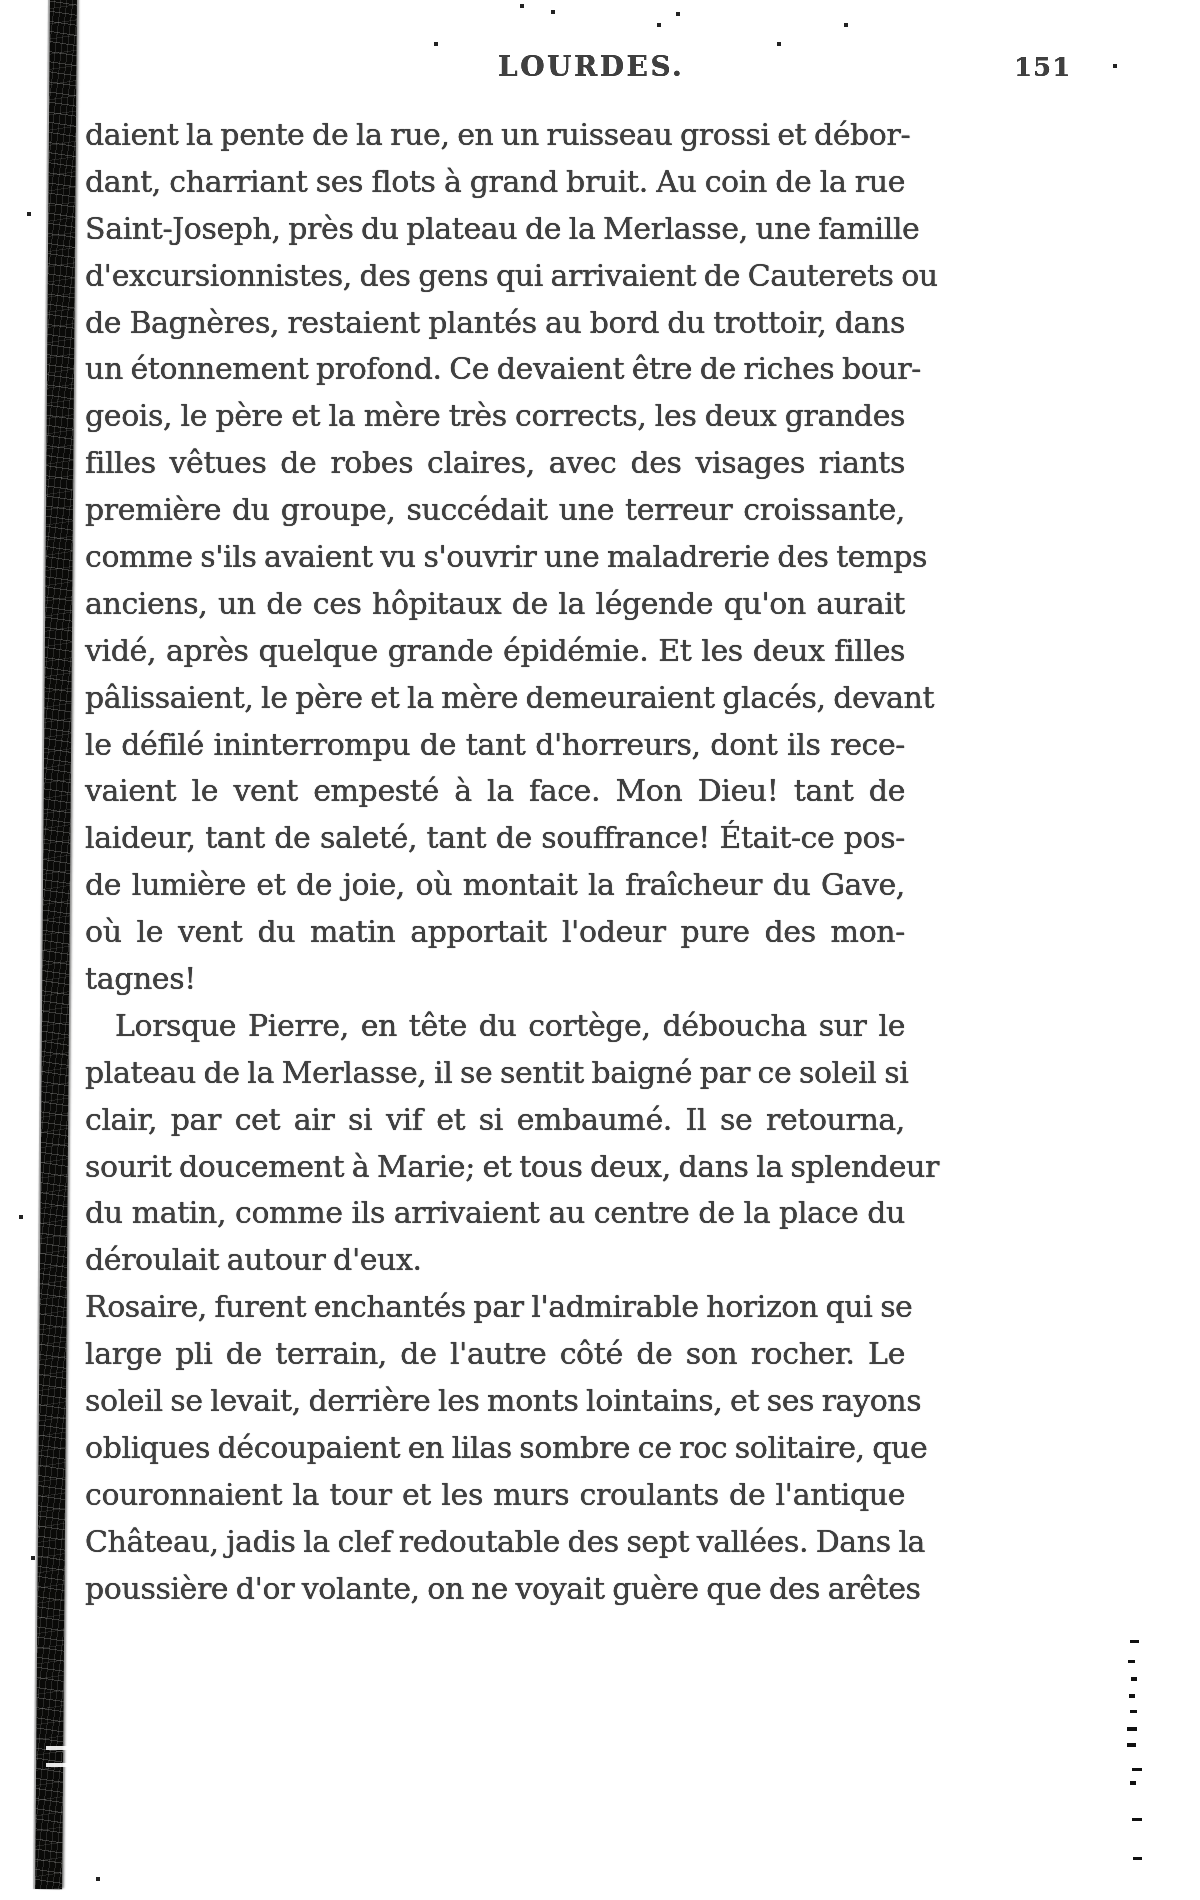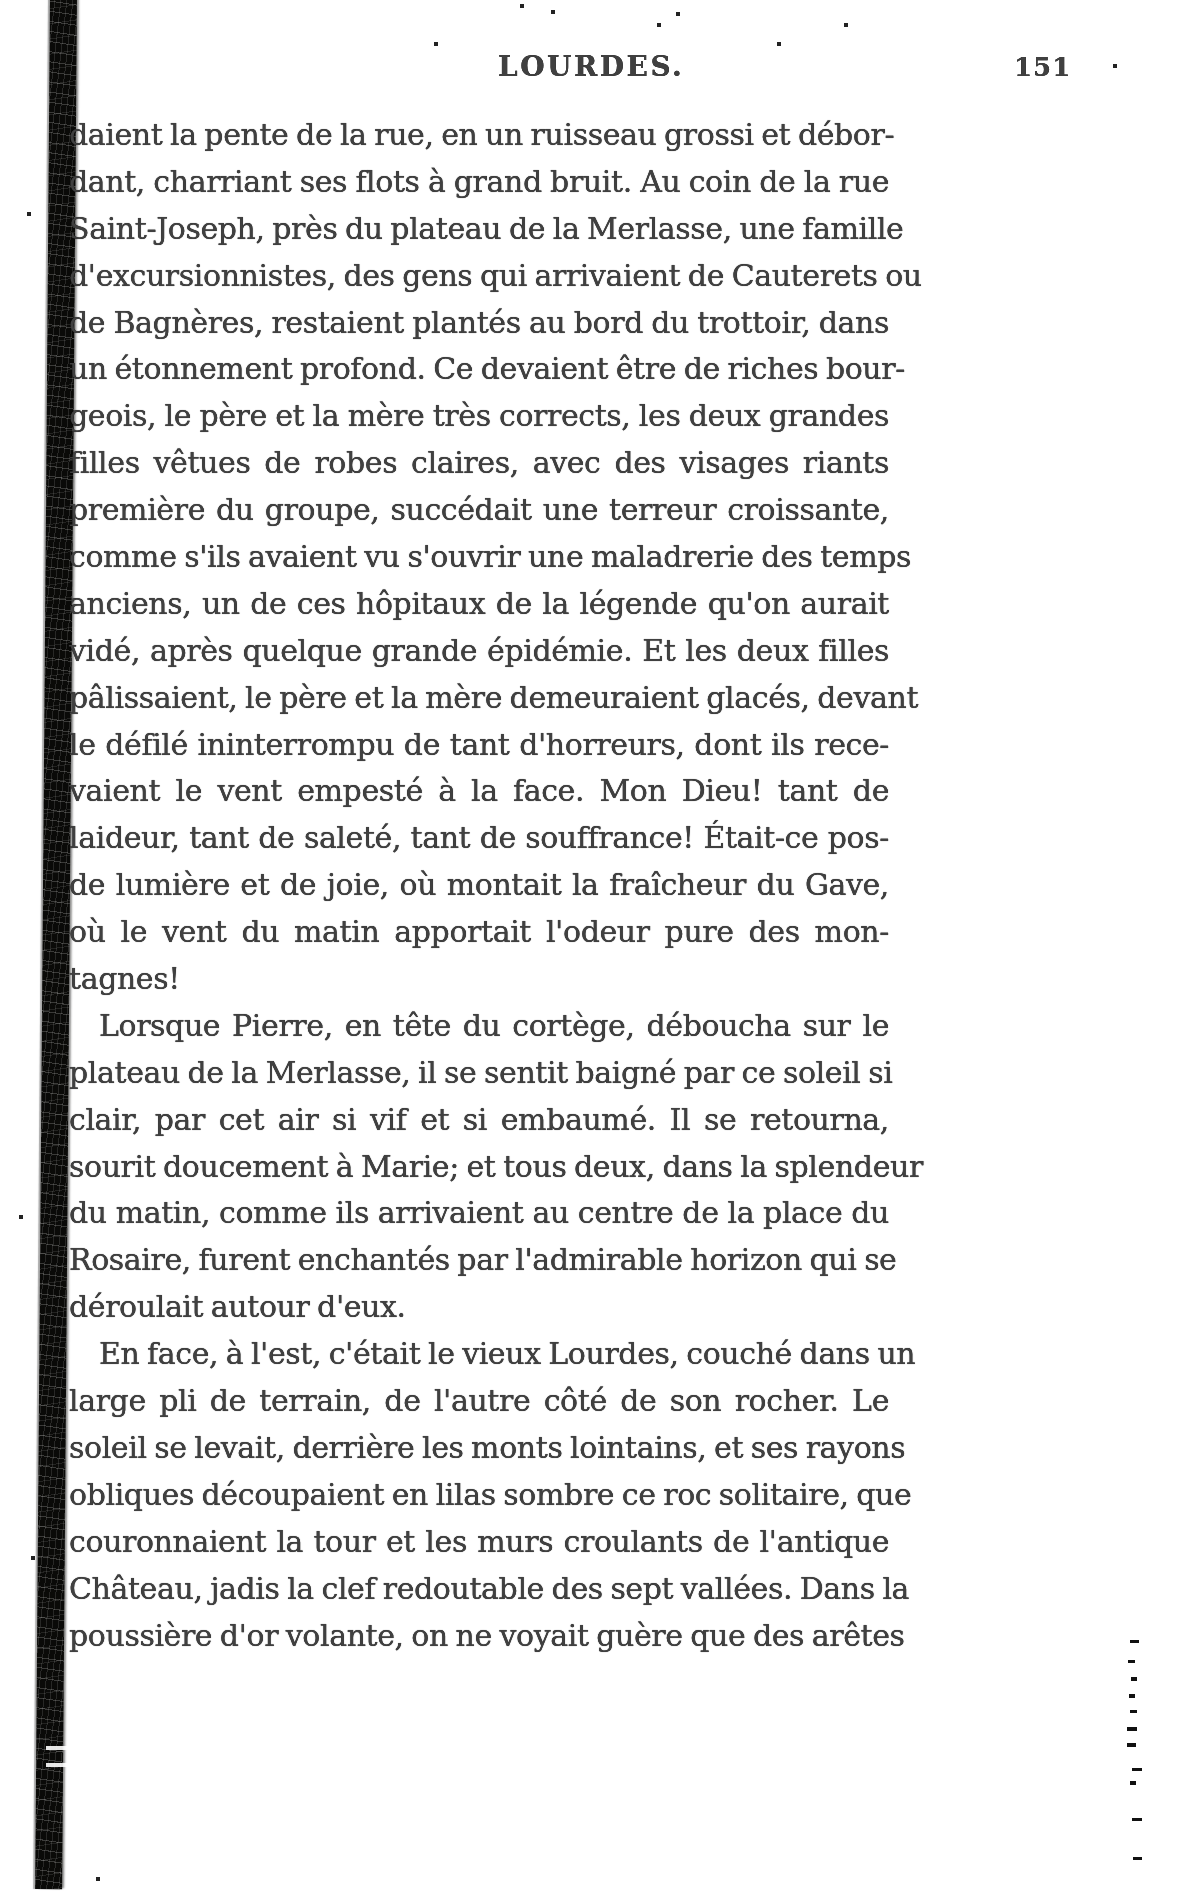--- a/index.html
+++ b/index.html
@@ -55,21 +55,21 @@
     top: 52px;
     font-size: 26px;
     font-weight: bold;
     letter-spacing: 1px;
     text-shadow: 0 0 0.6px #000;
   }
 
   
   .body-text {
     position: absolute;
-    left: 69px;
+    left: 85px;
     top: 112px;
     width: 820px;
     font-size: 30px;
     letter-spacing: -0.4px;
     word-spacing: -1.5px;
     text-shadow: 0 0 0.7px #000;
   }
   .line {
     height: 46.9px;
     line-height: 46.9px;
@@ -125,23 +125,22 @@
       <div class="line">vaient le vent empesté à la face. Mon Dieu! tant de</div>
       <div class="line">laideur, tant de saleté, tant de souffrance! Était-ce pos-</div>
       <div class="line">de lumière et de joie, où montait la fraîcheur du Gave,</div>
       <div class="line">où le vent du matin apportait l'odeur pure des mon-</div>
       <div class="line endline">tagnes!</div>
       <div class="line indent">Lorsque Pierre, en tête du cortège, déboucha sur le</div>
       <div class="line">plateau de la Merlasse, il se sentit baigné par ce soleil si</div>
       <div class="line">clair, par cet air si vif et si embaumé. Il se retourna,</div>
       <div class="line">sourit doucement à Marie; et tous deux, dans la splendeur</div>
       <div class="line">du matin, comme ils arrivaient au centre de la place du</div>
+      <div class="line endline">déroulait autour d'eux.</div>
       <div class="line">Rosaire, furent enchantés par l'admirable horizon qui se</div>
-      <div class="line endline">déroulait autour d'eux.</div>
-      <div class="line indent">En face, à l'est, c'était le vieux Lourdes, couché dans un</div>
       <div class="line">large pli de terrain, de l'autre côté de son rocher. Le</div>
       <div class="line">soleil se levait, derrière les monts lointains, et ses rayons</div>
       <div class="line">obliques découpaient en lilas sombre ce roc solitaire, que</div>
       <div class="line">couronnaient la tour et les murs croulants de l'antique</div>
       <div class="line">Château, jadis la clef redoutable des sept vallées. Dans la</div>
       <div class="line">poussière d'or volante, on ne voyait guère que des arêtes</div>
     </div>
 
   <div id="artifact-layer">
       <div class="margin-mark" style="left: 1130px; top: 1640px; width: 9px; height: 3px;"></div>

